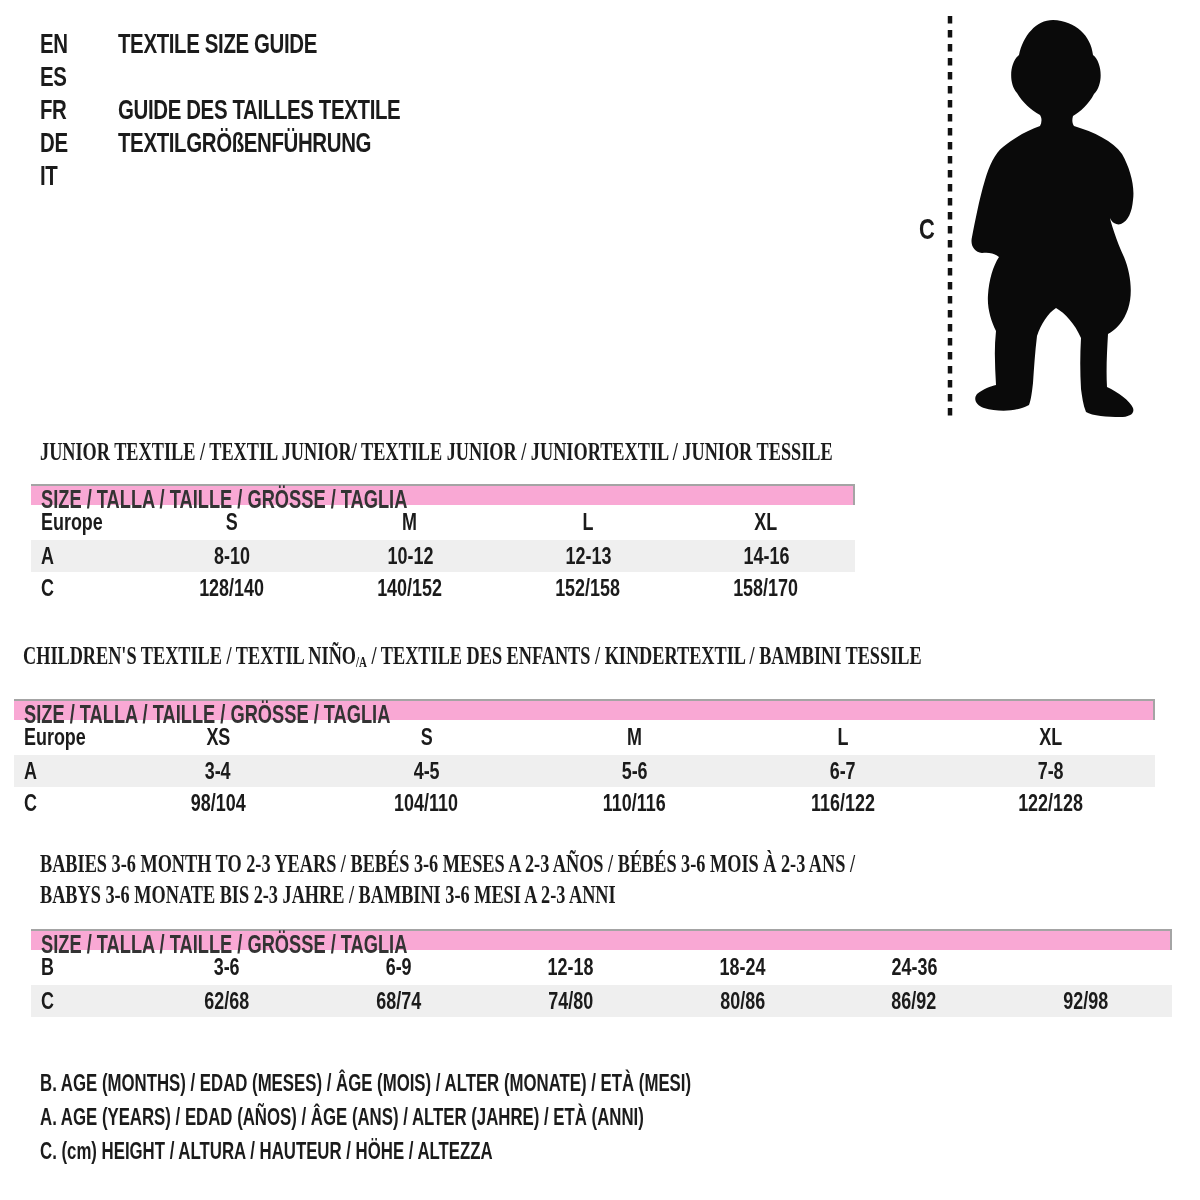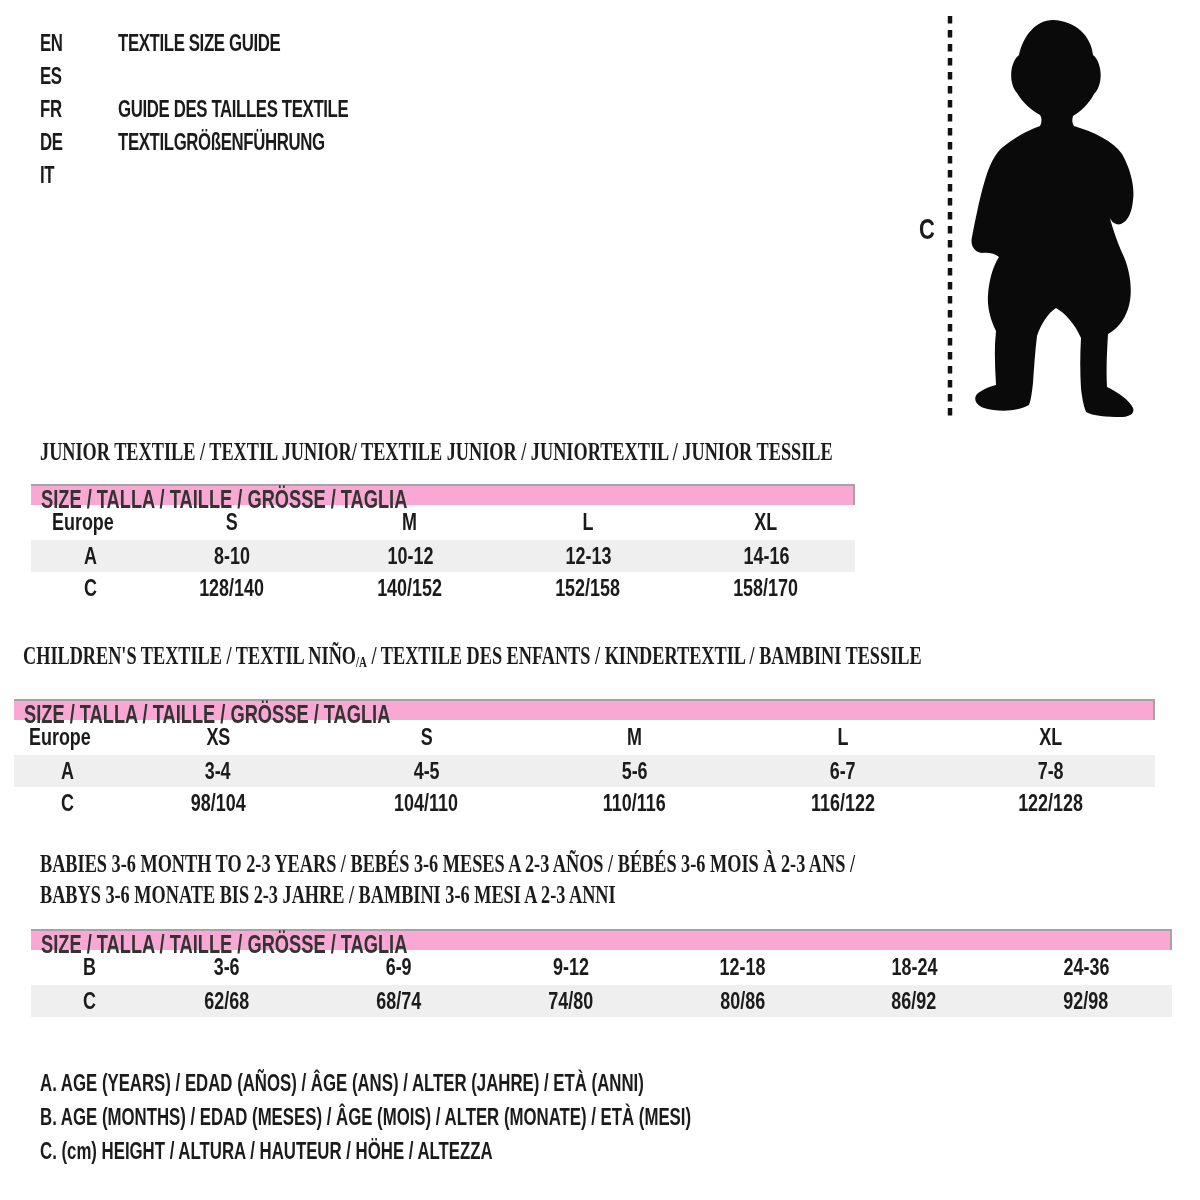--- a/index.html
+++ b/index.html
@@ -8,21 +8,21 @@
   .canvas { position:relative; width:1200px; height:1200px; background:#ffffff; overflow:hidden; }
 
   
   .cx  { display:inline-block; transform:scaleX(0.73); transform-origin:0 50%; white-space:nowrap; }
   .cxc { display:inline-block; transform:scaleX(0.78); transform-origin:50% 50%; white-space:nowrap; }
   .cxl { display:inline-block; transform:scaleX(0.78); transform-origin:0 50%; white-space:nowrap; }
 
   
   .lang-block { position:absolute; left:40px; top:27px; }
   .lang-row { display:grid; grid-template-columns:78px auto; height:33px; line-height:33px;
-              font-weight:700; font-size:23px; letter-spacing:-0.5px; }
+              font-weight:700; font-size:28px; letter-spacing:-0.5px; }
 
   
   .figure-wrap { position:absolute; left:880px; top:0; width:320px; height:430px; }
   .height-label { position:absolute; left:919px; top:212px; font-weight:700; font-size:30px; }
 
   
   .section { position:absolute; }
   .s-junior   { left:31px; top:436px; width:824px; }
   .s-children { left:14px; top:640px; width:1141px; }
   .s-babies   { left:31px; top:848px; width:1141px; }
@@ -35,21 +35,21 @@
 
   .bar { height:21px; background:#f9a8d4; border-top:2px solid #a4a4a4; border-right:2px solid #a4a4a4;
          line-height:27px; padding-left:10px; font-weight:700; font-size:25px; color:#333333; }
 
   .tbl-row { display:grid; height:32px; line-height:32px; font-weight:700; font-size:23px; }
   .tbl-row.row-first { height:35px; line-height:35px; }
   .s-junior   .tbl-row { grid-template-columns:112px repeat(4,1fr); }
   .s-children .tbl-row { grid-template-columns:100px repeat(5,1fr); }
   .s-babies   .tbl-row { grid-template-columns:110px repeat(6,1fr); }
   .tbl-row.shaded { background:#efefef; }
-  .cell.lbl { text-align:center; padding-left:10px; }
+  .cell.lbl { text-align:left; padding-left:10px; }
   .cell.val { text-align:center; }
 
   
   .footnotes { position:absolute; left:40px; top:1066px; }
   .footnote-line { height:34px; line-height:34px; font-weight:700; font-size:23px; }
 </style>
 </head>
 <body>
 
 <div class="canvas">
@@ -170,37 +170,36 @@
         <div><span class="cx"><span>BABIES 3-6 MONTH TO 2-3 YEARS / BEBÉS 3-6 MESES A 2-3 AÑOS / BÉBÉS 3-6 MOIS À 2-3 ANS /</span></span></div>
         <div><span class="cx"><span>BABYS 3-6 MONATE BIS 2-3 JAHRE / BAMBINI 3-6 MESI A 2-3 ANNI</span></span></div>
       </div>
     <div class="tbl">
       <div class="bar"><span class="cx bar-label">SIZE / TALLA / TAILLE / GRÖSSE / TAGLIA</span></div>
       <div class="tbl-rows">
           <div class="tbl-row row-first">
             <div class="cell lbl"><span class="cxl">B</span></div>
             <div class="cell val"><span class="cxc">3-6</span></div>
             <div class="cell val"><span class="cxc">6-9</span></div>
-            <div class="cell val"><span class="cxc">9-12</span></div>
             <div class="cell val"><span class="cxc">12-18</span></div>
             <div class="cell val"><span class="cxc">18-24</span></div>
             <div class="cell val"><span class="cxc">24-36</span></div>
           </div>
           <div class="tbl-row shaded">
             <div class="cell lbl"><span class="cxl">C</span></div>
             <div class="cell val"><span class="cxc">62/68</span></div>
             <div class="cell val"><span class="cxc">68/74</span></div>
             <div class="cell val"><span class="cxc">74/80</span></div>
             <div class="cell val"><span class="cxc">80/86</span></div>
             <div class="cell val"><span class="cxc">86/92</span></div>
             <div class="cell val"><span class="cxc">92/98</span></div>
           </div>
         </div>
     </div>
   </div>
 
   <div class="footnotes">
+      <div class="footnote-line"><span class="cx">B. AGE (MONTHS) / EDAD (MESES) / ÂGE (MOIS) / ALTER (MONATE) / ETÀ (MESI)</span></div>
       <div class="footnote-line"><span class="cx">A. AGE (YEARS) / EDAD (AÑOS) / ÂGE (ANS) / ALTER (JAHRE) / ETÀ (ANNI)</span></div>
-      <div class="footnote-line"><span class="cx">B. AGE (MONTHS) / EDAD (MESES) / ÂGE (MOIS) / ALTER (MONATE) / ETÀ (MESI)</span></div>
       <div class="footnote-line"><span class="cx">C. (cm) HEIGHT / ALTURA / HAUTEUR / HÖHE / ALTEZZA</span></div>
     </div>
 
 </div>
 
 </body></html>

